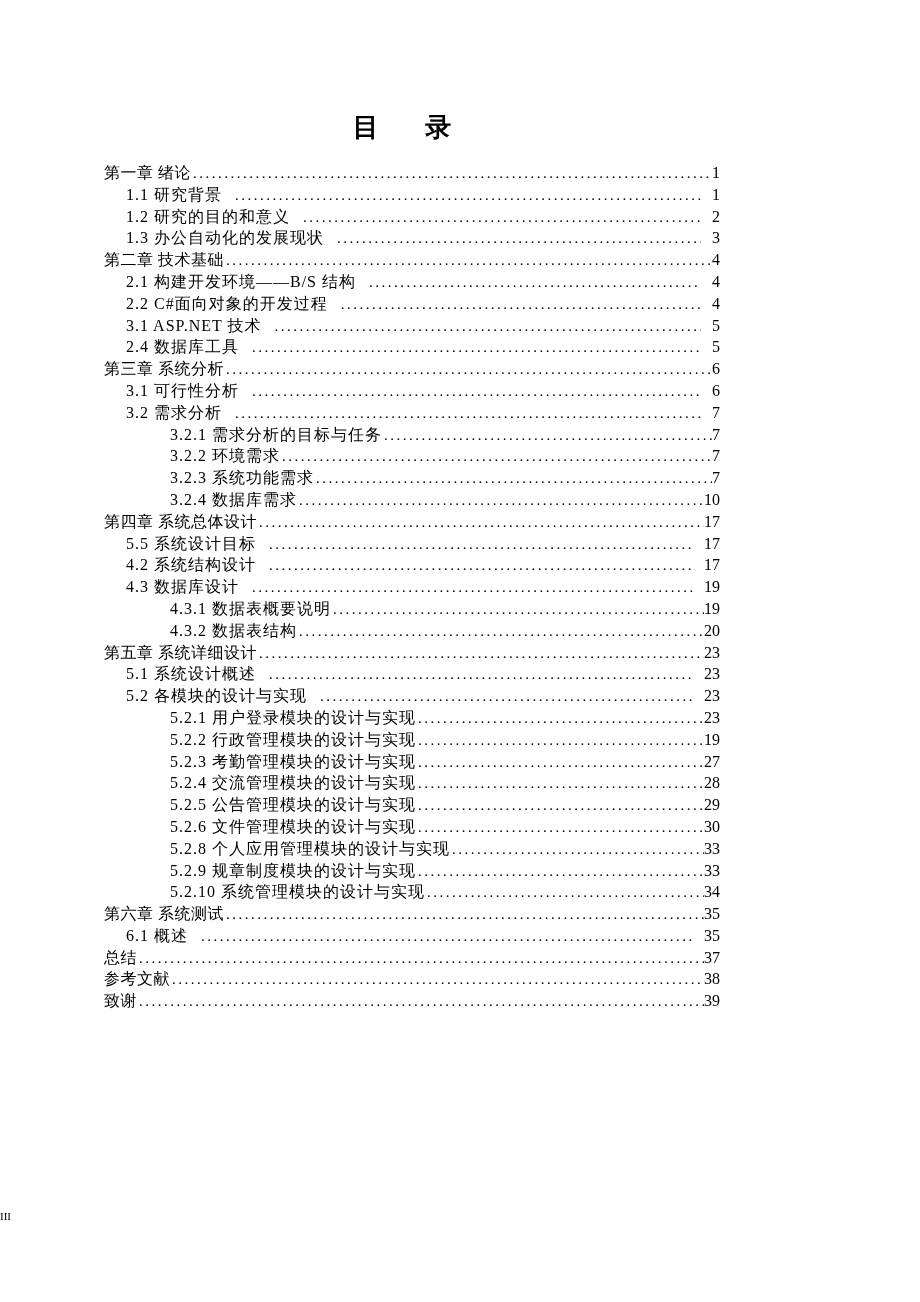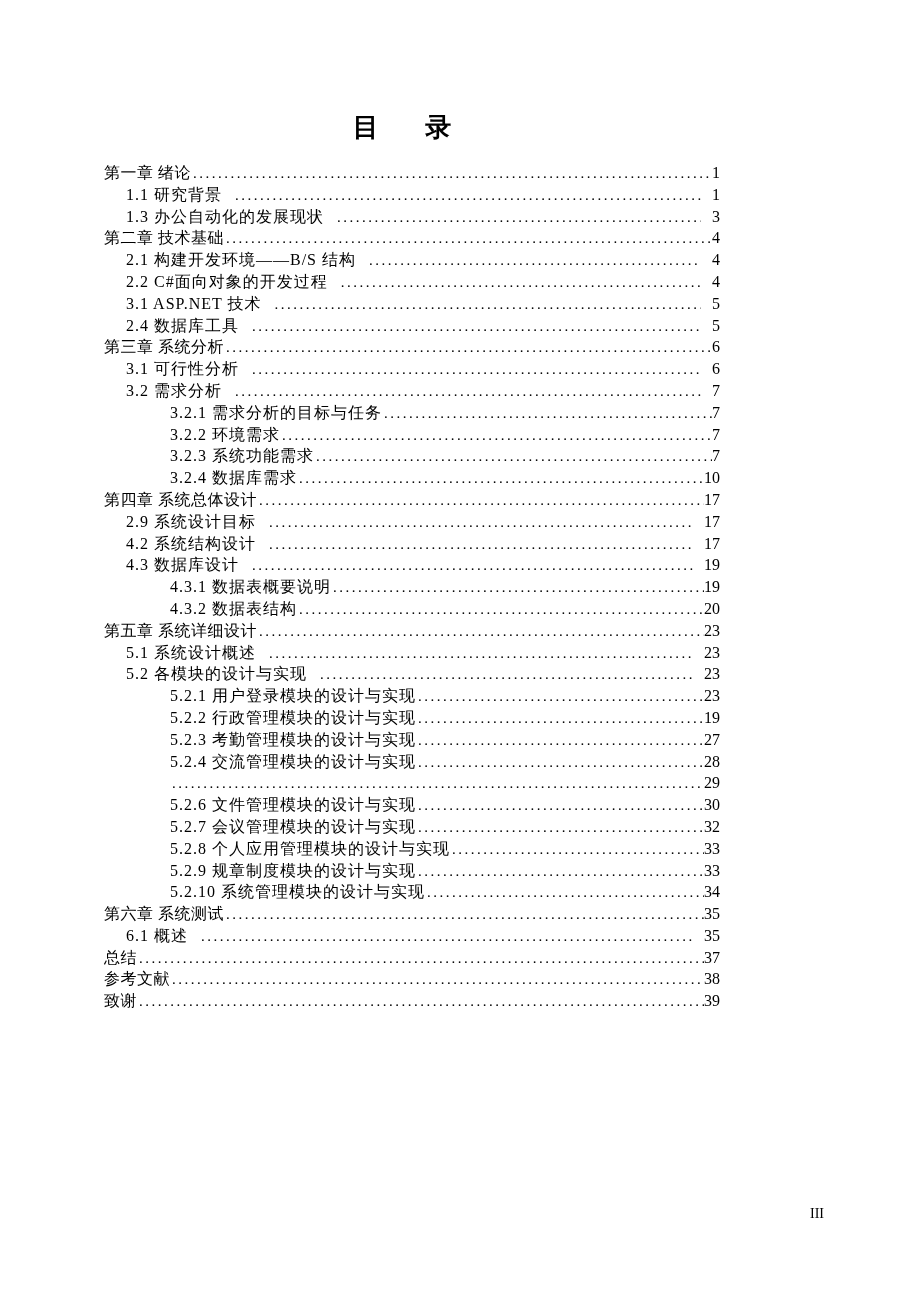--- a/index.html
+++ b/index.html
@@ -56,23 +56,23 @@
   }
   .pg {
     flex: 0 0 auto;
   }
   .num-sec { letter-spacing: 1px; }
   .page-number {
     position: absolute;
     bottom: 80px;
     left: 0;
     width: 100%;
-    text-align: right;
+    text-align: left;
     font-family: "Times New Roman", serif;
-    font-size: 14px;
+    font-size: 11px;
   }
 </style>
 </head>
 <body>
 
 <div class="page">
 
   <div class="title">目 录</div>
 
   <div class="toc" id="toc">
@@ -80,20 +80,25 @@
         <span class="label">第一章 绪论 </span>
         <span class="dots"></span>
         <span class="pg"> 1</span>
       </div>
       <div class="row lvl1">
         <span class="label num-sec">1.1 研究背景 </span>
         <span class="dots"></span>
         <span class="pg"> 1</span>
       </div>
       <div class="row lvl1">
+        <span class="label num-sec">1.2 研究的目的和意义 </span>
+        <span class="dots"></span>
+        <span class="pg"> 2</span>
+      </div>
+      <div class="row lvl1">
         <span class="label num-sec">1.3 办公自动化的发展现状 </span>
         <span class="dots"></span>
         <span class="pg"> 3</span>
       </div>
       <div class="row lvl0">
         <span class="label">第二章 技术基础 </span>
         <span class="dots"></span>
         <span class="pg"> 4</span>
       </div>
       <div class="row lvl1">
@@ -150,21 +155,21 @@
         <span class="label num-sec">3.2.4 数据库需求 </span>
         <span class="dots"></span>
         <span class="pg"> 10</span>
       </div>
       <div class="row lvl0">
         <span class="label">第四章 系统总体设计 </span>
         <span class="dots"></span>
         <span class="pg"> 17</span>
       </div>
       <div class="row lvl1">
-        <span class="label num-sec">2.9 系统设计目标 </span>
+        <span class="label num-sec">5.5 系统设计目标 </span>
         <span class="dots"></span>
         <span class="pg"> 17</span>
       </div>
       <div class="row lvl1">
         <span class="label num-sec">4.2 系统结构设计 </span>
         <span class="dots"></span>
         <span class="pg"> 17</span>
       </div>
       <div class="row lvl1">
         <span class="label num-sec">4.3 数据库设计 </span>
@@ -210,32 +215,28 @@
         <span class="label num-sec">5.2.3 考勤管理模块的设计与实现 </span>
         <span class="dots"></span>
         <span class="pg"> 27</span>
       </div>
       <div class="row lvl2">
         <span class="label num-sec">5.2.4 交流管理模块的设计与实现 </span>
         <span class="dots"></span>
         <span class="pg"> 28</span>
       </div>
       <div class="row lvl2">
+        <span class="label num-sec">5.2.5 公告管理模块的设计与实现 </span>
         <span class="dots"></span>
         <span class="pg"> 29</span>
       </div>
       <div class="row lvl2">
         <span class="label num-sec">5.2.6 文件管理模块的设计与实现 </span>
         <span class="dots"></span>
         <span class="pg"> 30</span>
-      </div>
-      <div class="row lvl2">
-        <span class="label num-sec">5.2.7 会议管理模块的设计与实现 </span>
-        <span class="dots"></span>
-        <span class="pg"> 32</span>
       </div>
       <div class="row lvl2">
         <span class="label num-sec">5.2.8 个人应用管理模块的设计与实现 </span>
         <span class="dots"></span>
         <span class="pg"> 33</span>
       </div>
       <div class="row lvl2">
         <span class="label num-sec">5.2.9 规章制度模块的设计与实现 </span>
         <span class="dots"></span>
         <span class="pg"> 33</span>

